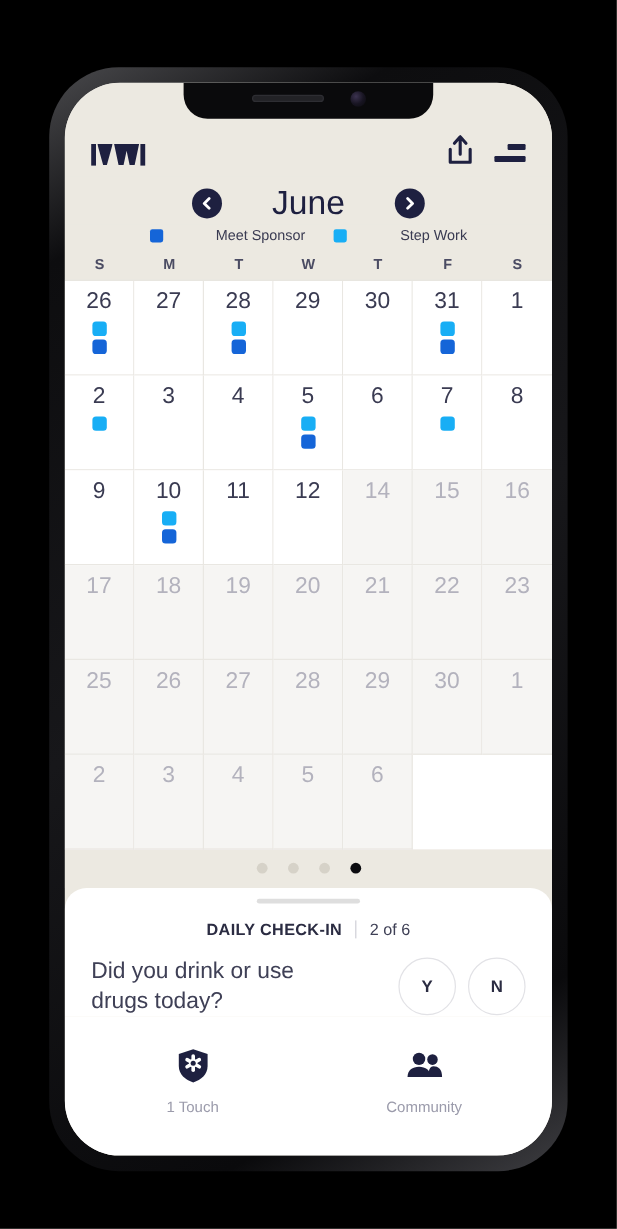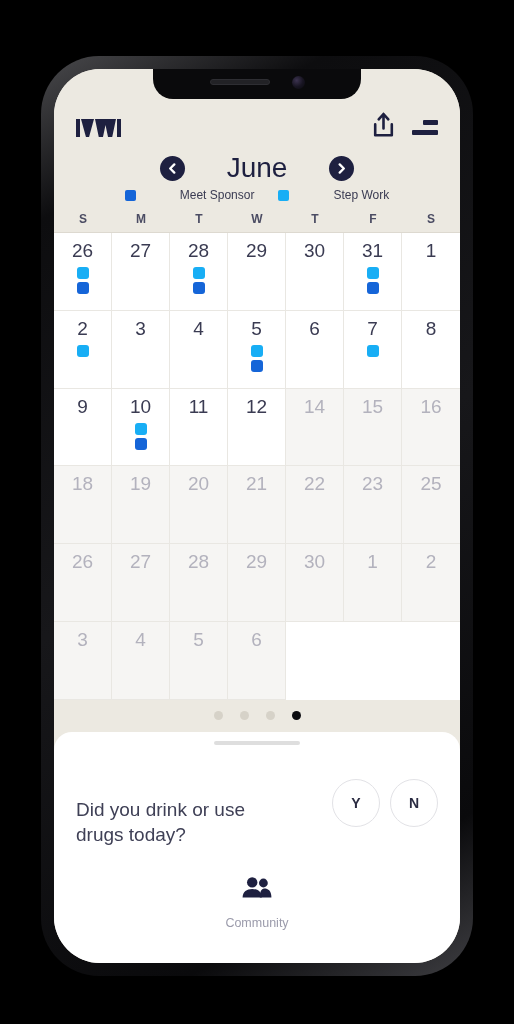--- a/index.html
+++ b/index.html
@@ -241,21 +241,20 @@
     align-items: center;
     justify-content: space-between;
     padding: 0 22px 0 22px;
     gap: 12px;
   }
   #checkin-question {
     font-size: 19px;
     line-height: 1.32;
     color: #3f4056;
     max-width: 210px;
-    margin-top: 38px;
   }
   #answer-buttons { display: flex; gap: 10px; flex: 0 0 auto; }
   .answer-btn {
     width: 48px; height: 48px;
     border-radius: 50%;
     border: 1px solid #e2e2e6;
     background: #fff;
     color: #2b2c42;
     font-size: 14px;
     font-weight: bold;
@@ -446,20 +445,23 @@
         <div class="day-cell muted">
           <div class="day-num">14</div>
         </div>
         <div class="day-cell muted">
           <div class="day-num">15</div>
         </div>
         <div class="day-cell muted">
           <div class="day-num">16</div>
         </div>
         <div class="day-cell muted">
+          <div class="day-num">17</div>
+        </div>
+        <div class="day-cell muted">
           <div class="day-num">18</div>
         </div>
         <div class="day-cell muted">
           <div class="day-num">19</div>
         </div>
         <div class="day-cell muted">
           <div class="day-num">20</div>
         </div>
         <div class="day-cell muted">
           <div class="day-num">21</div>
@@ -510,30 +512,50 @@
 
     <div id="pager-dots">
         <span class="pager-dot"></span>
         <span class="pager-dot"></span>
         <span class="pager-dot"></span>
         <span class="pager-dot active"></span>
       </div>
 
     <div id="checkin-sheet">
       <div id="sheet-handle"></div>
+      <div id="checkin-head">
+        <span id="checkin-title">DAILY CHECK-IN</span>
+        <span id="checkin-divider"></span>
+        <span id="checkin-progress">2 of 6</span>
+      </div>
       <div id="checkin-body">
         <div id="checkin-question">Did you drink or use drugs today?</div>
         <div id="answer-buttons">
             <button class="answer-btn">Y</button>
             <button class="answer-btn">N</button>
           </div>
       </div>
     </div>
 
     <div id="bottom-nav">
+        <div class="nav-item">
+          <div class="nav-icon-wrap">
+            <svg width="28" height="30" viewBox="0 0 28 30">
+              <path d="M14 1.4 L26 5.4 L26 15.4 C26 22.4 20.6 27 14 29 C7.4 27 2 22.4 2 15.4 L2 5.4 Z" fill="#1E2040"></path>
+              <g fill="#ffffff">
+                <circle cx="14" cy="13" r="3.4"></circle>
+                <rect x="12.5" y="5.6" width="3" height="14.8" rx="1.5"></rect>
+                <rect x="12.5" y="5.6" width="3" height="14.8" rx="1.5" transform="rotate(60 14 13)"></rect>
+                <rect x="12.5" y="5.6" width="3" height="14.8" rx="1.5" transform="rotate(120 14 13)"></rect>
+              </g>
+              <circle cx="14" cy="13" r="2.1" fill="#1E2040"></circle>
+            </svg>
+          </div>
+          <div class="nav-label">1 Touch</div>
+        </div>
         <div class="nav-item">
           <div class="nav-icon-wrap">
             <svg width="32" height="26" viewBox="0 0 32 26">
               <circle cx="11.2" cy="7.4" r="5.2" fill="#1E2040"></circle>
               <circle cx="22.4" cy="8" r="4.4" fill="#1E2040"></circle>
               <path d="M1.6 22.6 C1.6 16.8 5.8 14 11.2 14 C16.6 14 20.8 16.8 20.8 22.6 Z" fill="#1E2040"></path>
               <path d="M18.8 22.6 C18.8 17.4 20.2 13.6 23.2 13.6 C27.4 13.6 30.4 16.2 30.4 22.6 Z" fill="#1E2040"></path>
             </svg>
           </div>
           <div class="nav-label">Community</div>

